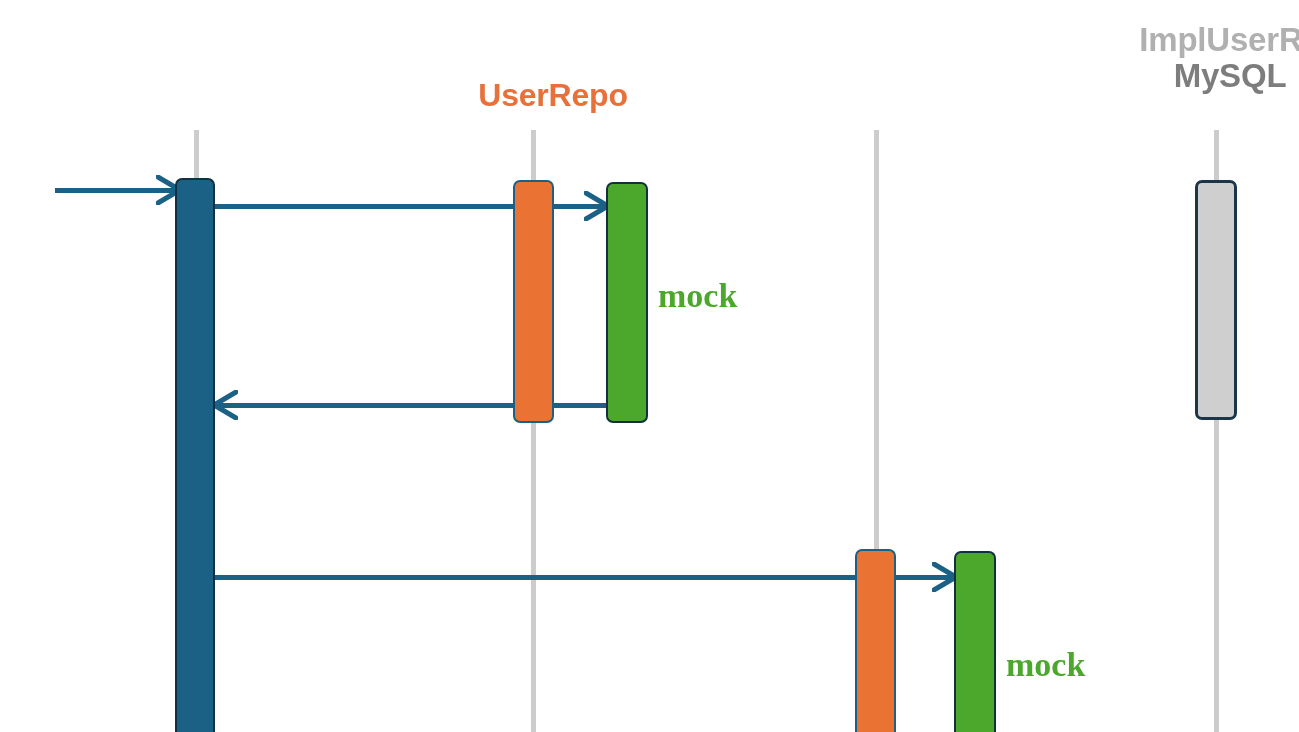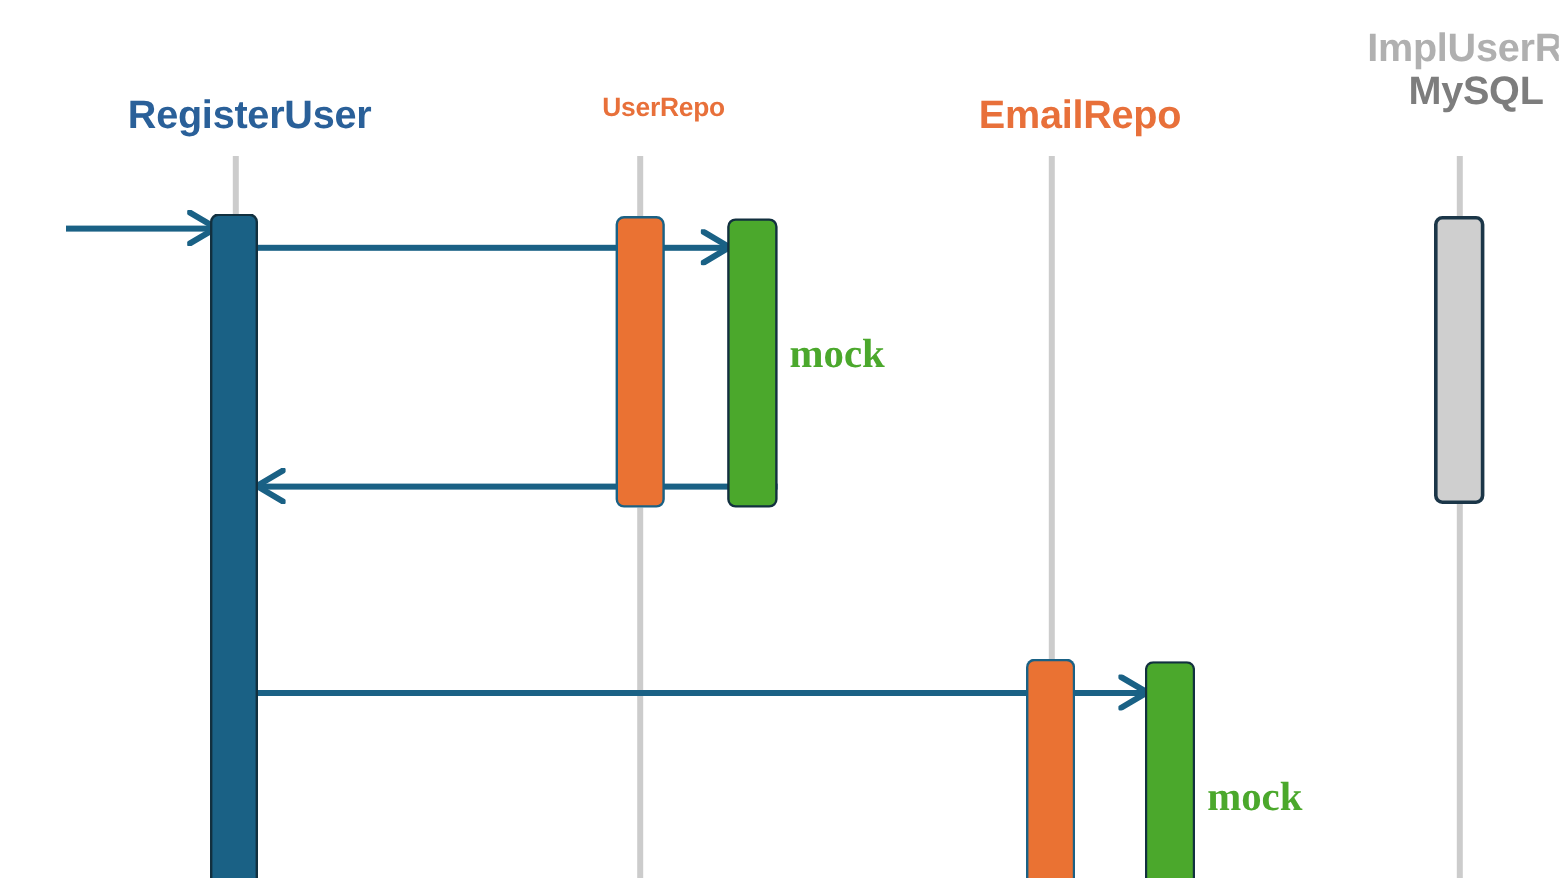--- a/index.html
+++ b/index.html
@@ -105,22 +105,20 @@
     <div class="msg-line" style="left: 210px; top: 575px; width: 746px; background: rgb(26, 97, 133);"></div>
     <div class="arrowhead" style="left: 932px; top: 562px;"><svg width="26" height="30" viewBox="0 0 26 30">
         <path d="M 2 2 L 24 15 L 2 28" fill="none" stroke="#1a6185" stroke-width="5" stroke-linecap="round" stroke-linejoin="miter"></path>
       </svg></div>
     <div class="activation act-blue clip-bottom" style="left: 175px; top: 178px; width: 40px; height: 554px;"></div>
     <div class="activation act-orange" style="left: 513px; top: 180px; width: 41px; height: 243px;"></div>
     <div class="activation act-green" style="left: 606px; top: 182px; width: 42px; height: 241px;"></div>
     <div class="activation act-orange clip-bottom" style="left: 855px; top: 549px; width: 41px; height: 183px;"></div>
     <div class="activation act-green clip-bottom" style="left: 954px; top: 551px; width: 42px; height: 181px;"></div>
     <div class="activation act-gray" style="left: 1195px; top: 180px; width: 42px; height: 240px;"></div>
-    <div class="participant-label" style="top: 78px; font-size: 33px; text-align: center; transform: translateX(-50%); left: 208px; color: rgb(42, 96, 153);">RegisterUser</div>
-    <div class="participant-label" style="top: 78px; font-size: 22px; text-align: left; transform: translateX(-50%); left: 553px; color: rgb(232, 112, 58);">UserRepo</div>
-    <div class="participant-label" style="top: 78px; font-size: 33px; text-align: center; transform: translateX(-50%); left: 900px; color: rgb(232, 112, 58);">EmailRepo</div>
+    <div class="participant-label" style="top: 78px; font-size: 32px; text-align: left; transform: translateX(-50%); left: 553px; color: rgb(232, 112, 58);">UserRepo</div>
     <div class="participant-label" style="top: 22px; font-size: 33px; text-align: center; transform: translateX(-50%); left: 1230px;">
       <div style="color: rgb(176, 176, 176);">ImplUserRe</div>
       <div style="color: rgb(125, 125, 125);">MySQL</div>
     </div>
     <div class="mock-note" style="left: 658px; top: 277px; color: rgb(75, 168, 44); font-size: 34px;">mock</div>
     <div class="mock-note" style="left: 1006px; top: 646px; color: rgb(75, 168, 44); font-size: 34px;">mock</div>
   </div>
 
 </body></html>

